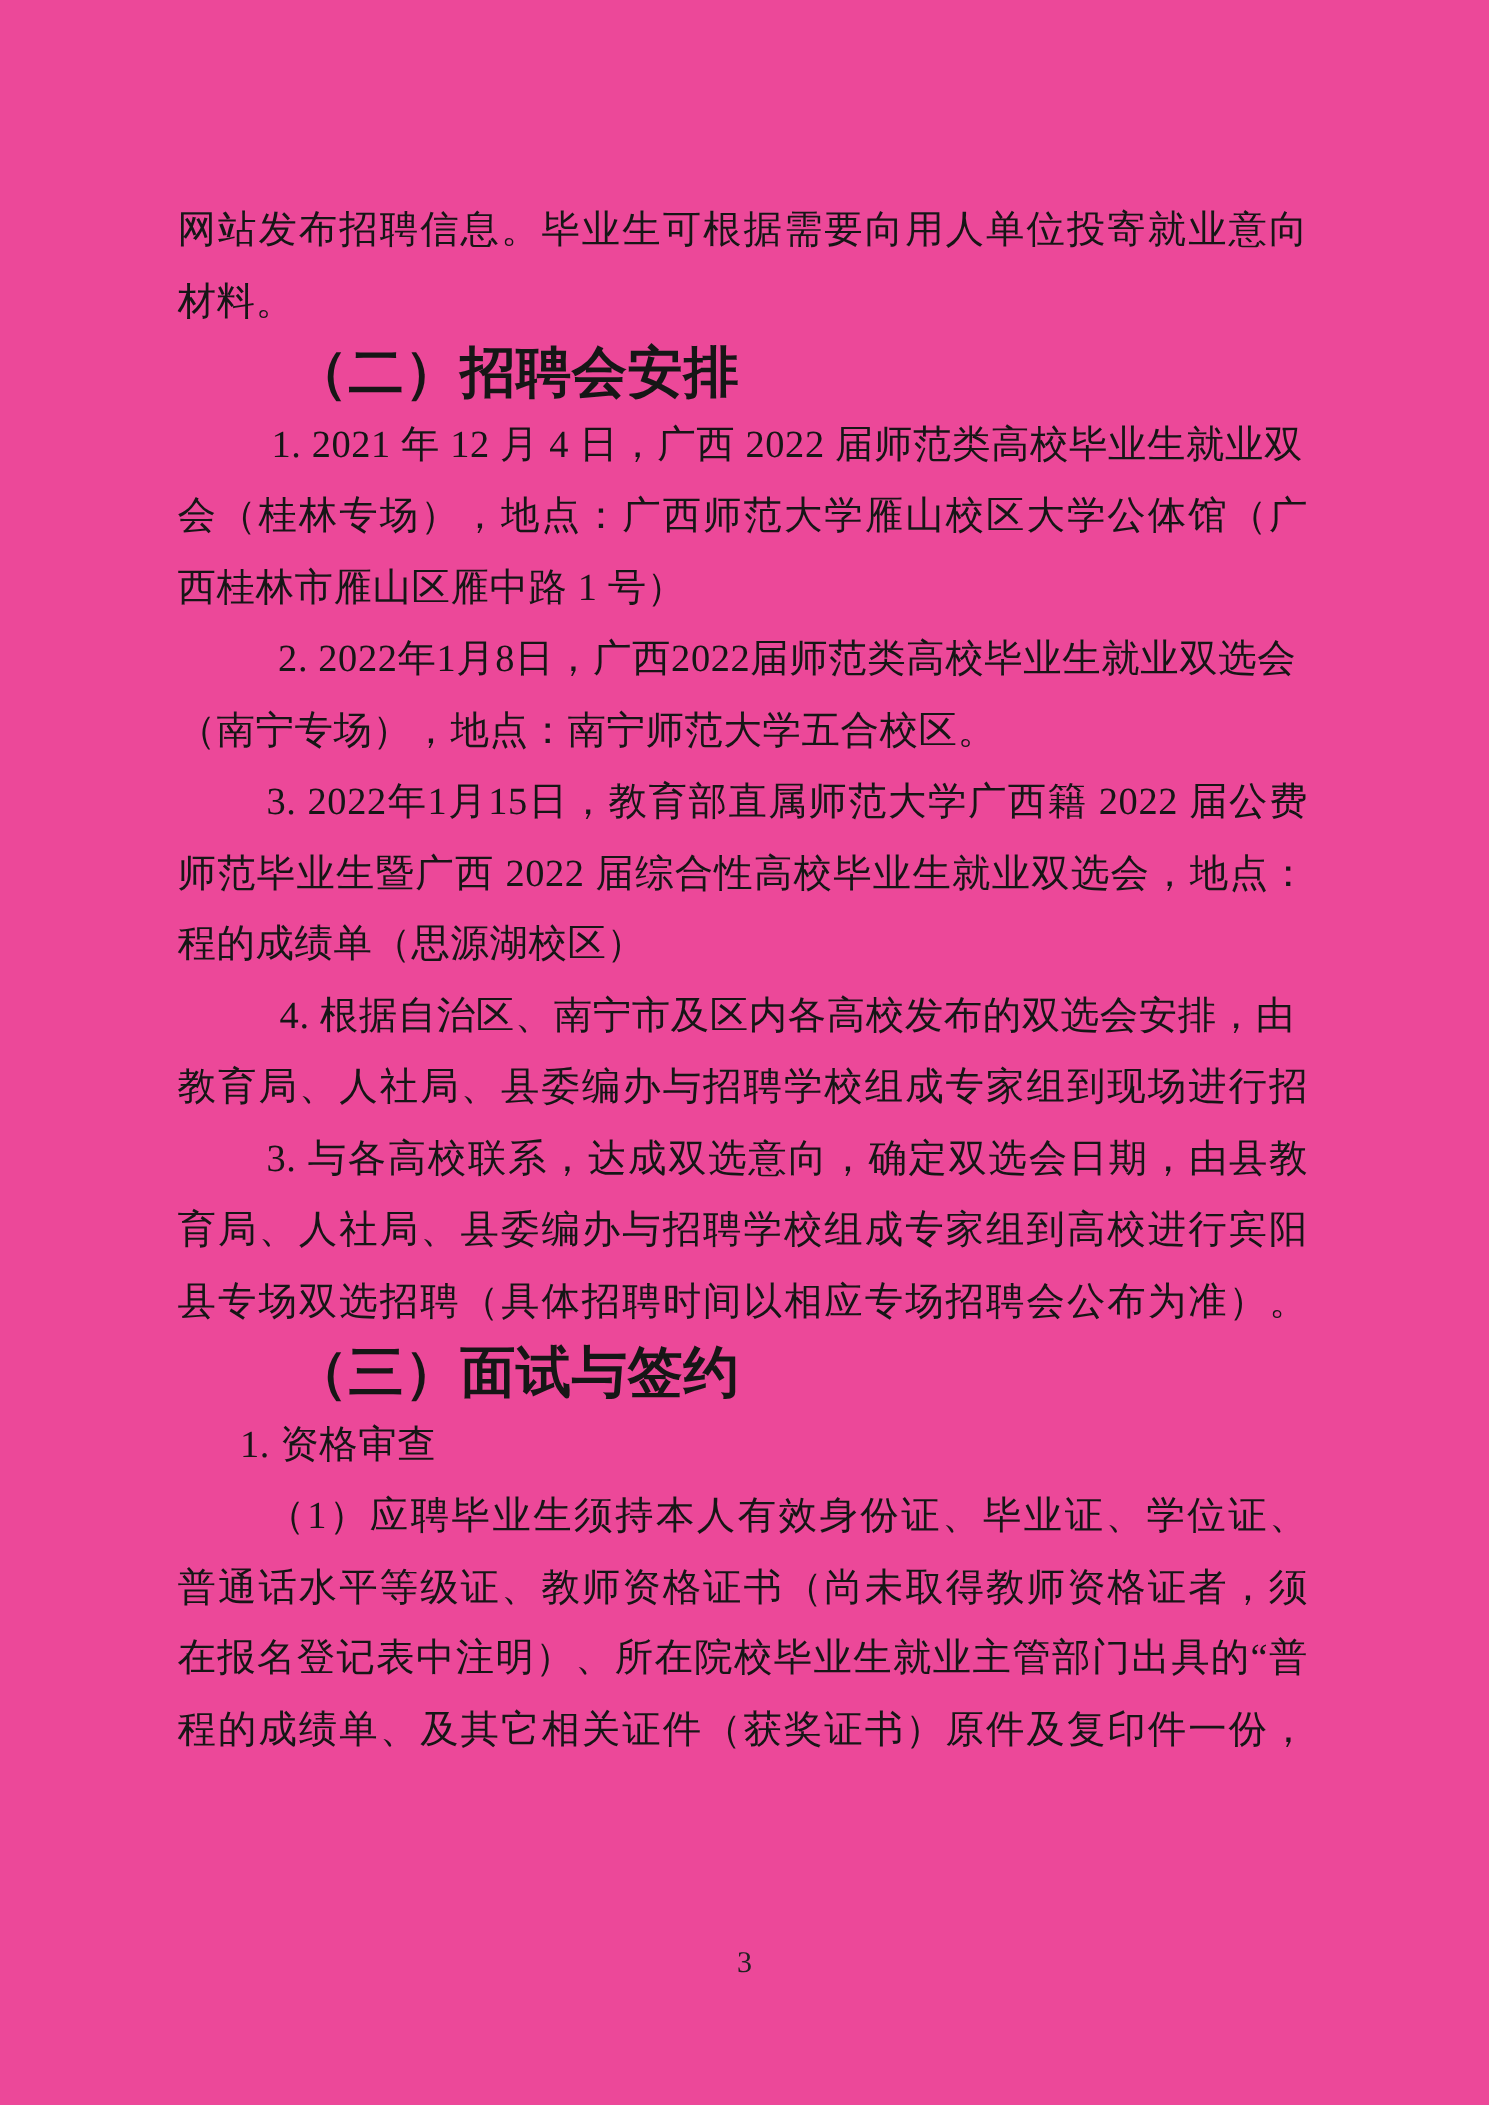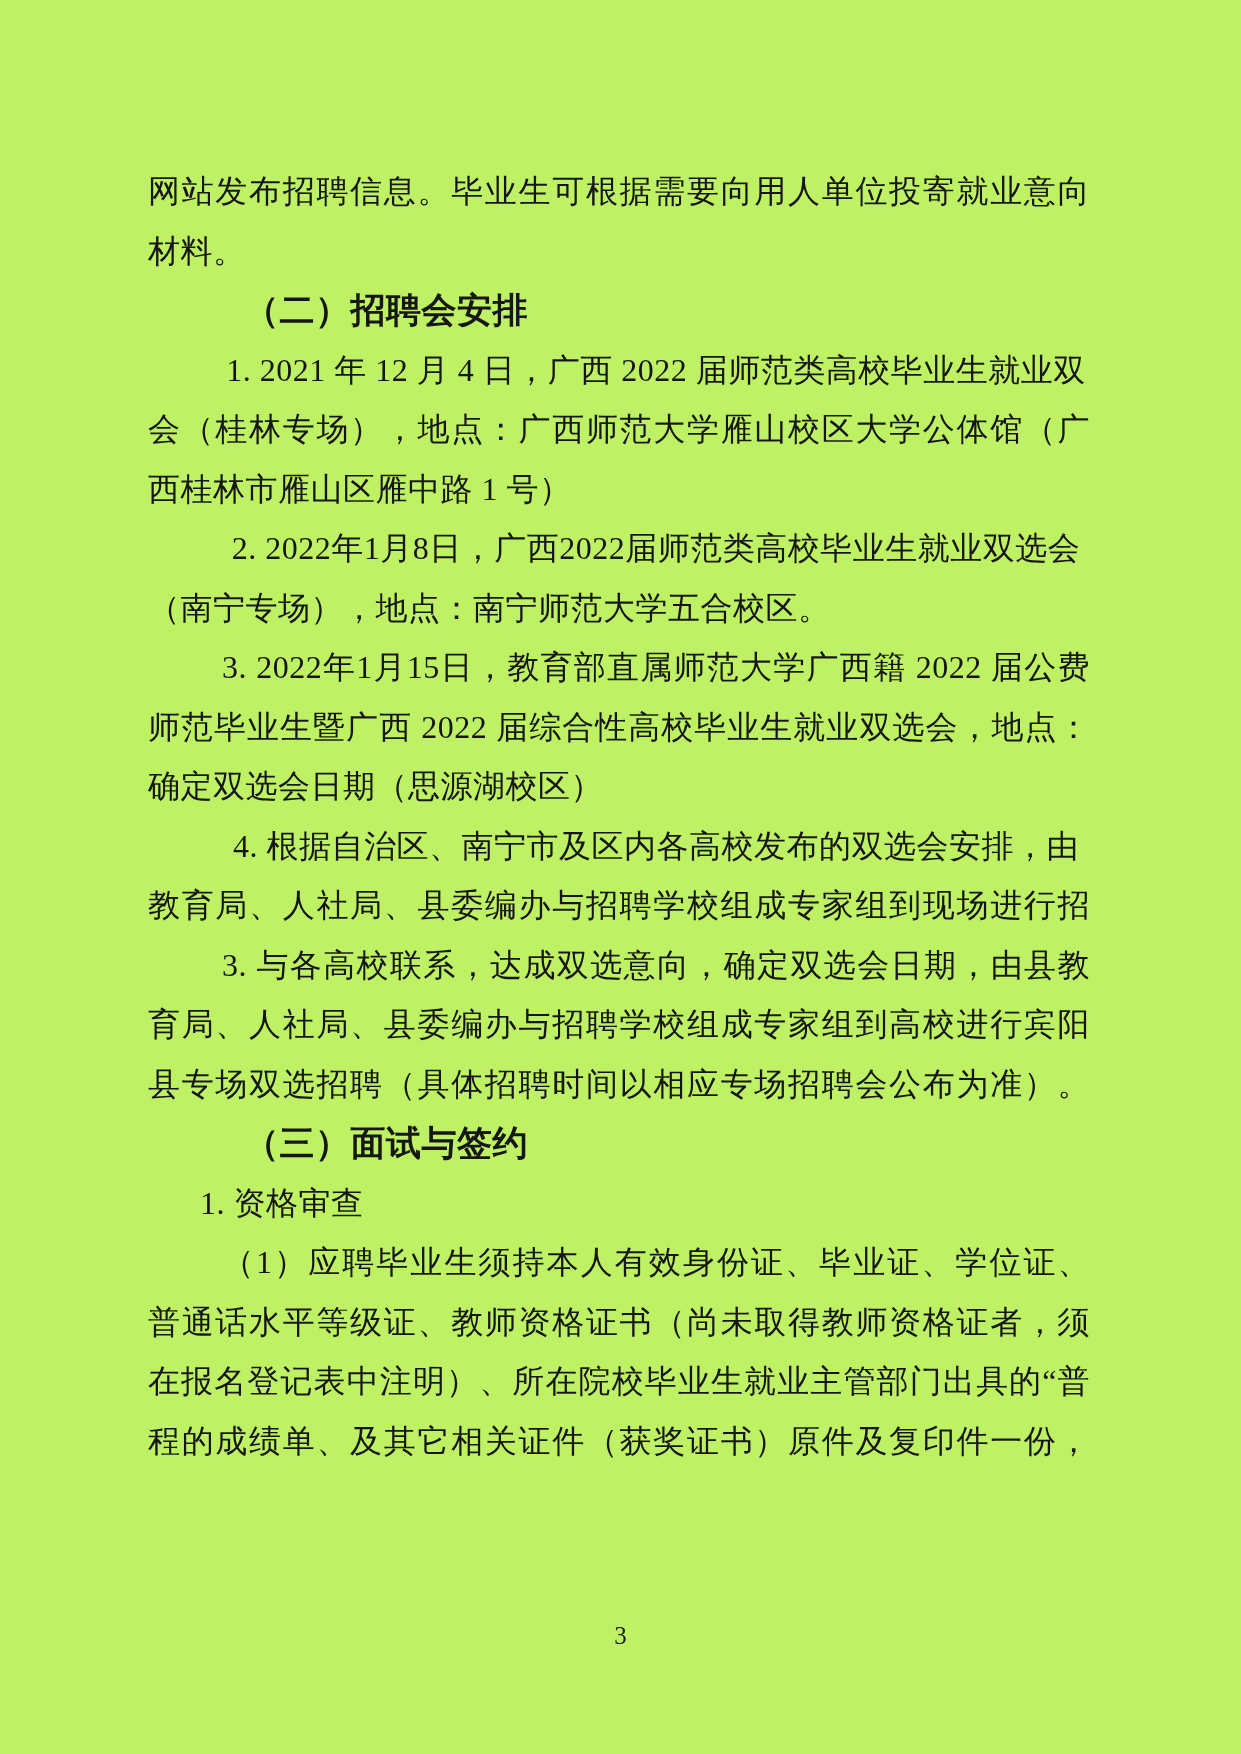--- a/index.html
+++ b/index.html
@@ -4,21 +4,21 @@
 <style>
   html, body {
     margin: 0;
     padding: 0;
     background: #ffffff;
   }
   .page {
     position: relative;
     width: 1241px;
     height: 1754px;
-    background: #bef264;
+    background: #ec4899;
     overflow: hidden;
     font-family: "Liberation Serif", "DejaVu Serif", serif;
     color: #161616;
   }
   .content {
     position: absolute;
     top: 162px;
     left: 148px;
     width: 942px;
   }
@@ -35,21 +35,21 @@
   .line.j {
     text-align: justify;
     text-align-last: justify;
     text-justify: inter-character;
   }
   
   .line.ind-std { text-indent: 74px; text-align: center; }
   
   .line.heading {
     font-weight: bold;
-    font-size: 35px;
+    font-size: 46px;
     text-indent: 96px;
   }
   .line.ind-small { text-indent: 52px; }
   .page-footer {
     position: absolute;
     top: 1622px;
     left: 0;
     width: 1241px;
     text-align: center;
     font-size: 25px;
@@ -64,21 +64,21 @@
     <div class="line j">网站发布招聘信息。毕业生可根据需要向用人单位投寄就业意向</div>
     <div class="line">材料。</div>
     <div class="line heading">（二）招聘会安排</div>
     <div class="line ind-std j">1. 2021 年 12 月 4 日，广西 2022 届师范类高校毕业生就业双选</div>
     <div class="line j">会（桂林专场），地点：广西师范大学雁山校区大学公体馆（广</div>
     <div class="line">西桂林市雁山区雁中路 1 号）</div>
     <div class="line ind-std">2. 2022年1月8日，广西2022届师范类高校毕业生就业双选会</div>
     <div class="line">（南宁专场），地点：南宁师范大学五合校区。</div>
     <div class="line ind-std j">3. 2022年1月15日，教育部直属师范大学广西籍 2022 届公费</div>
     <div class="line j">师范毕业生暨广西 2022 届综合性高校毕业生就业双选会，地点：</div>
-    <div class="line">确定双选会日期（思源湖校区）</div>
+    <div class="line">程的成绩单（思源湖校区）</div>
     <div class="line ind-std j">4. 根据自治区、南宁市及区内各高校发布的双选会安排，由县</div>
     <div class="line j">教育局、人社局、县委编办与招聘学校组成专家组到现场进行招聘</div>
     <div class="line ind-std j">3. 与各高校联系，达成双选意向，确定双选会日期，由县教</div>
     <div class="line j">育局、人社局、县委编办与招聘学校组成专家组到高校进行宾阳</div>
     <div class="line j">县专场双选招聘（具体招聘时间以相应专场招聘会公布为准）。</div>
     <div class="line heading">（三）面试与签约</div>
     <div class="line ind-small">1. 资格审查</div>
     <div class="line ind-std j">（1）应聘毕业生须持本人有效身份证、毕业证、学位证、</div>
     <div class="line j">普通话水平等级证、教师资格证书（尚未取得教师资格证者，须</div>
     <div class="line j">在报名登记表中注明）、所在院校毕业生就业主管部门出具的“普</div>

